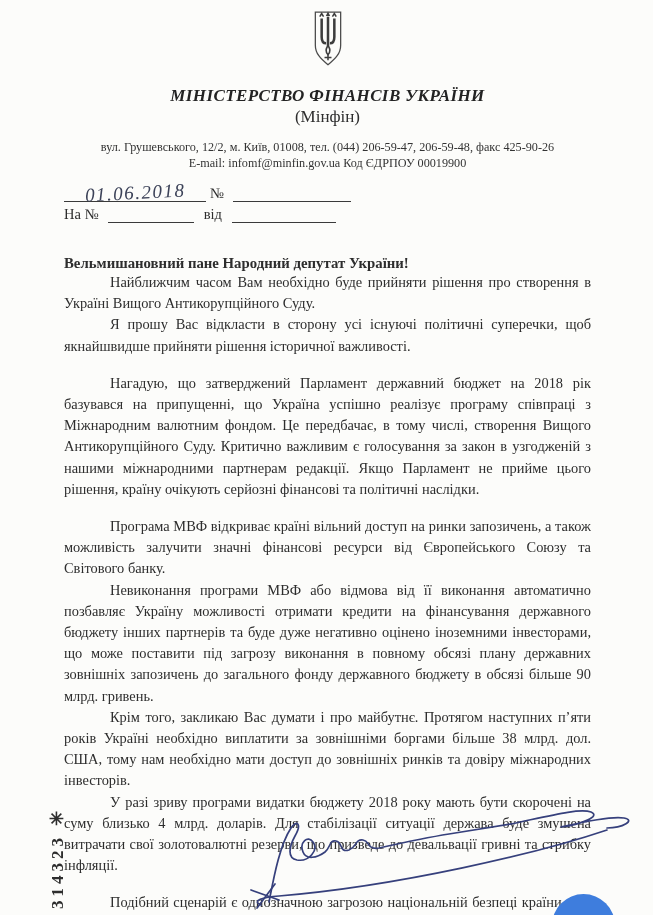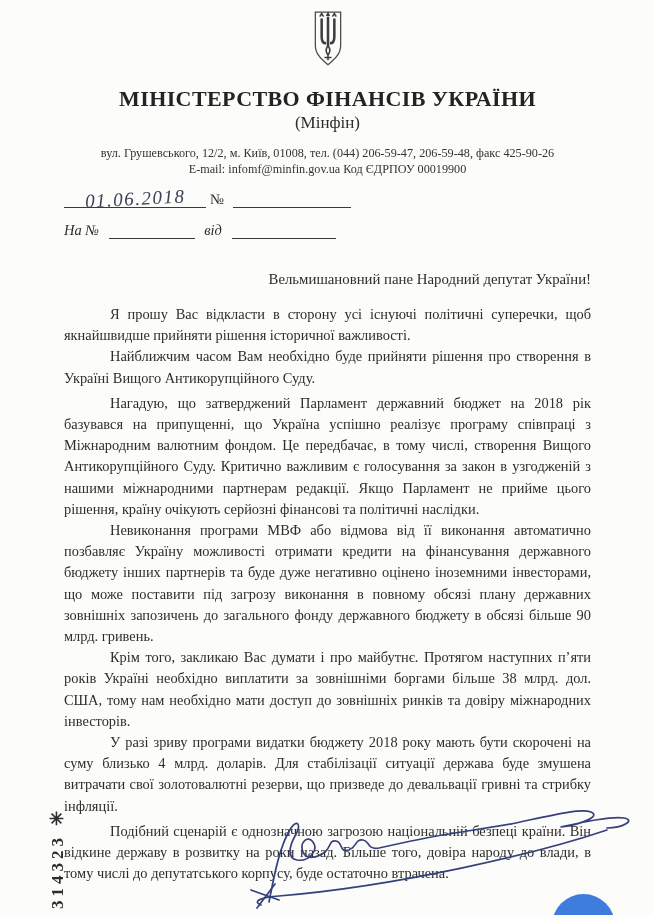--- a/index.html
+++ b/index.html
@@ -11,42 +11,42 @@
     overflow:hidden;
     font-family:"Liberation Serif", serif;
     color:#2d2d2d;
   }
   .content { padding:8px 62px 0 64px; }
 
   
   .letterhead { text-align:center; }
   .emblem { display:inline-block; margin-top:2px; }
   .emblem svg { width:38px; height:64px; }
-  .lh-title { font-size:22px; font-weight:bold; letter-spacing:.4px; margin-top:8px; color:#232323; }
+  .lh-title { font-size:17px; font-weight:bold; letter-spacing:.4px; margin-top:8px; color:#232323;font-style:italic; }
   .lh-sub { font-size:17px; margin-top:1px; }
   .lh-addr { font-size:12.2px; margin-top:13px; line-height:15.5px; color:#333;text-align:center; }
 
   
   .ref { margin-top:14px; font-size:14.5px; }
   .u { display:inline-block; border-bottom:1px solid #3a3a3a; height:16px; vertical-align:bottom; }
   .u-date { width:142px; text-align:center; }
   .u-num { width:118px; margin-left:6px; }
   .u-onnum { width:86px; margin:0 6px; }
   .u-from { width:104px; margin-left:6px; }
   .hand {
     display:inline-block; position:relative; top:-3px;
     font-style:italic; font-size:19px; letter-spacing:1.5px;
     color:#3c4258; transform:rotate(-3deg); white-space:nowrap;
   }
-  .ref-row2 { margin-top:14px;font-style:italic; }
+  .ref-row2 { margin-top:4px; }
 
   
-  .salutation { text-align:right; font-weight:normal; font-size:14.8px; margin-top:32px; margin-bottom:16px; }
+  .salutation { text-align:left; font-weight:bold; font-size:14.8px; margin-top:32px; }
   .body p { margin:0; text-indent:46px; text-align:justify; font-size:14.4px; line-height:21.2px; }
-  .body p.gap { margin-top:4px; }
+  .body p.gap { margin-top:16px; }
 
   
   .signature { position:absolute; left:238px; top:798px; width:407px; height:112px; pointer-events:none; }
 
   
   .margin-code {
     position:absolute; left:46px; top:909px;
     transform:rotate(-90deg); transform-origin:0 0;
     font-weight:bold; font-size:17px; letter-spacing:4px;
     white-space:nowrap; color:#2d2d2d;
@@ -103,23 +103,24 @@
         <span>На №</span>
         <span class="u u-onnum"></span>
         <span>від</span>
         <span class="u u-from"></span>
       </div>
     </div>
 
     <div class="salutation">Вельмишановний пане Народний депутат України!</div>
 
     <div class="body">
+      <p>Найближчим часом Вам необхідно буде прийняти рішення про створення в Україні Вищого Антикорупційного Суду.</p>
       <p>Я прошу Вас відкласти в сторону усі існуючі політичні суперечки, щоб якнайшвидше прийняти рішення історичної важливості.</p>
-      <p>Найближчим часом Вам необхідно буде прийняти рішення про створення в Україні Вищого Антикорупційного Суду.</p>
       <p class="gap">Нагадую, що затверджений Парламент державний бюджет на 2018 рік базувався на припущенні, що Україна успішно реалізує програму співпраці з Міжнародним валютним фондом. Це передбачає, в тому числі, створення Вищого Антикорупційного Суду. Критично важливим є голосування за закон в узгодженій з нашими міжнародними партнерам редакції. Якщо Парламент не прийме цього рішення, країну очікують серйозні фінансові та політичні наслідки.</p>
+      <p class="gap">Програма МВФ відкриває країні вільний доступ на ринки запозичень, а також можливість залучити значні фінансові ресурси від Європейського Союзу та Світового банку.</p>
       <p>Невиконання програми МВФ або відмова від її виконання автоматично позбавляє Україну можливості отримати кредити на фінансування державного бюджету інших партнерів та буде дуже негативно оцінено іноземними інвесторами, що може поставити під загрозу виконання в повному обсязі плану державних зовнішніх запозичень до загального фонду державного бюджету в обсязі більше 90 млрд. гривень.</p>
       <p>Крім того, закликаю Вас думати і про майбутнє. Протягом наступних п’яти років Україні необхідно виплатити за зовнішніми боргами більше 38 млрд. дол. США, тому нам необхідно мати доступ до зовнішніх ринків та довіру міжнародних інвесторів.</p>
       <p>У разі зриву програми видатки бюджету 2018 року мають бути скорочені на суму близько 4 млрд. доларів. Для стабілізації ситуації держава буде змушена витрачати свої золотовалютні резерви, що призведе до девальвації гривні та стрибку інфляції.</p>
       <p class="gap">Подібний сценарій є однозначною загрозою національній безпеці країни. Він відкине державу в розвитку на роки назад. Більше того, довіра народу до влади, в тому числі до депутатського корпусу, буде остаточно втрачена.</p>
 
     </div>
 
   </div>
 
   <svg class="signature" viewBox="0 0 405 112" aria-hidden="true">

